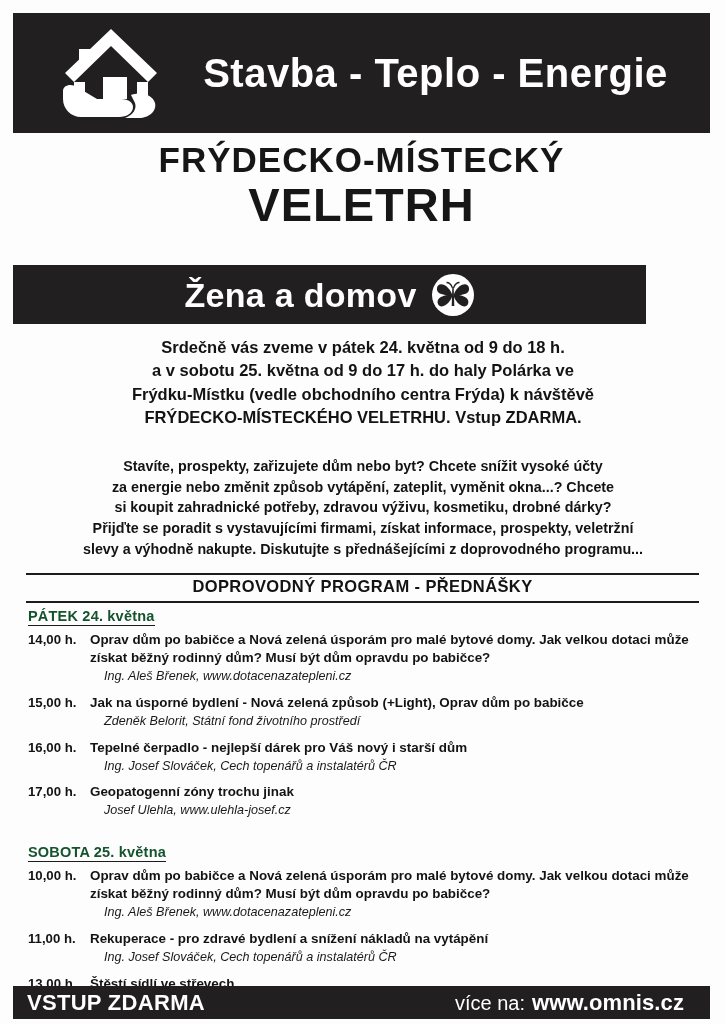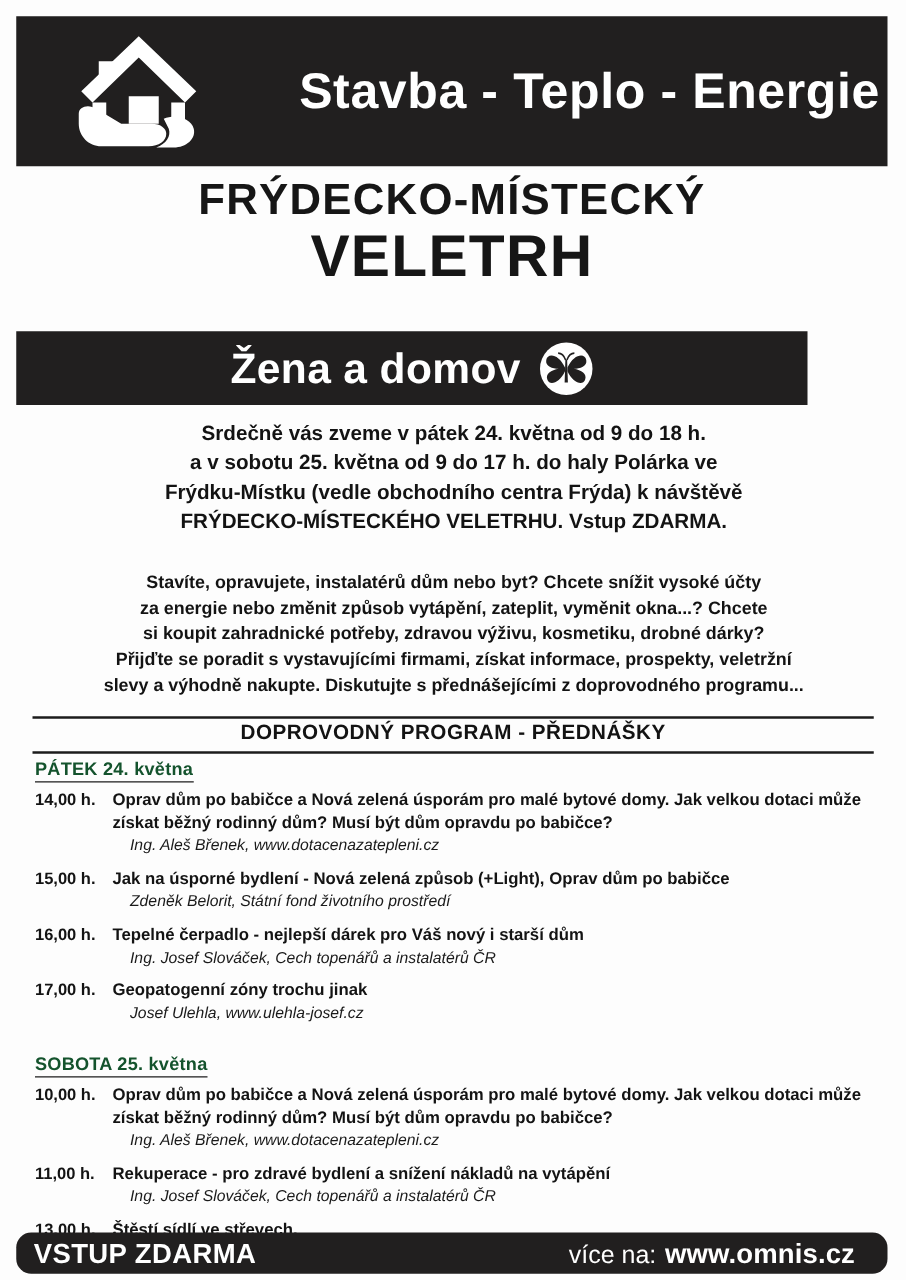--- a/index.html
+++ b/index.html
@@ -40,21 +40,21 @@
     flex: 0 0 104px;
     margin-left: 46px;
     margin-right: 4px;
     position: relative;
   }
   .banner-logo svg { display: block; width: 100%; height: 100%; }
 
   .banner-text {
     flex: 1 1 auto;
     display: flex;
-    flex-direction: column;
+    flex-direction: row;
     align-items: flex-end;
     justify-content: center;
     padding-right: 6px;
   }
   .banner-line {
     color: #ffffff;
     font-size: 40px;
     font-weight: bold;
     letter-spacing: 0.5px;
     line-height: 1.16;
@@ -219,21 +219,20 @@
     left: 13px;
     top: 986px;
     width: 697px;
     height: 33px;
     background: #211f1f;
     display: flex;
     align-items: center;
     justify-content: space-between;
     padding: 0 14px;
     box-sizing: border-box;
-    border-radius: 12px;
   }
   .footer-left {
     color: #ffffff;
     font-size: 22px;
     font-weight: bold;
     letter-spacing: 0.3px;
     line-height: 1;
   }
   .footer-right {
     display: flex;
@@ -307,21 +306,21 @@
   </div>
 
   <div class="invite">
     <div>Srdečně vás zveme v pátek 24. května od 9 do 18 h.</div>
     <div>a v sobotu 25. května od 9 do 17 h. do haly Polárka ve</div>
     <div>Frýdku-Místku (vedle obchodního centra Frýda) k návštěvě</div>
     <div>FRÝDECKO-MÍSTECKÉHO VELETRHU. Vstup ZDARMA.</div>
   </div>
 
   <div class="para para1">
-    <div>Stavíte, opravujete, instalatérů dům nebo byt? Chcete snížit vysoké účty</div>
+    <div>Stavíte, prospekty, zařizujete dům nebo byt? Chcete snížit vysoké účty</div>
     <div>za energie nebo změnit způsob vytápění, zateplit, vyměnit okna...? Chcete</div>
     <div>si koupit zahradnické potřeby, zdravou výživu, kosmetiku, drobné dárky?</div>
   </div>
 
   <div class="para para2">
     <div>Přijďte se poradit s vystavujícími firmami, získat informace, prospekty, veletržní</div>
     <div>slevy a výhodně nakupte. Diskutujte s přednášejícími z doprovodného programu...</div>
   </div>
 
   <div class="rule rule-top"></div>

